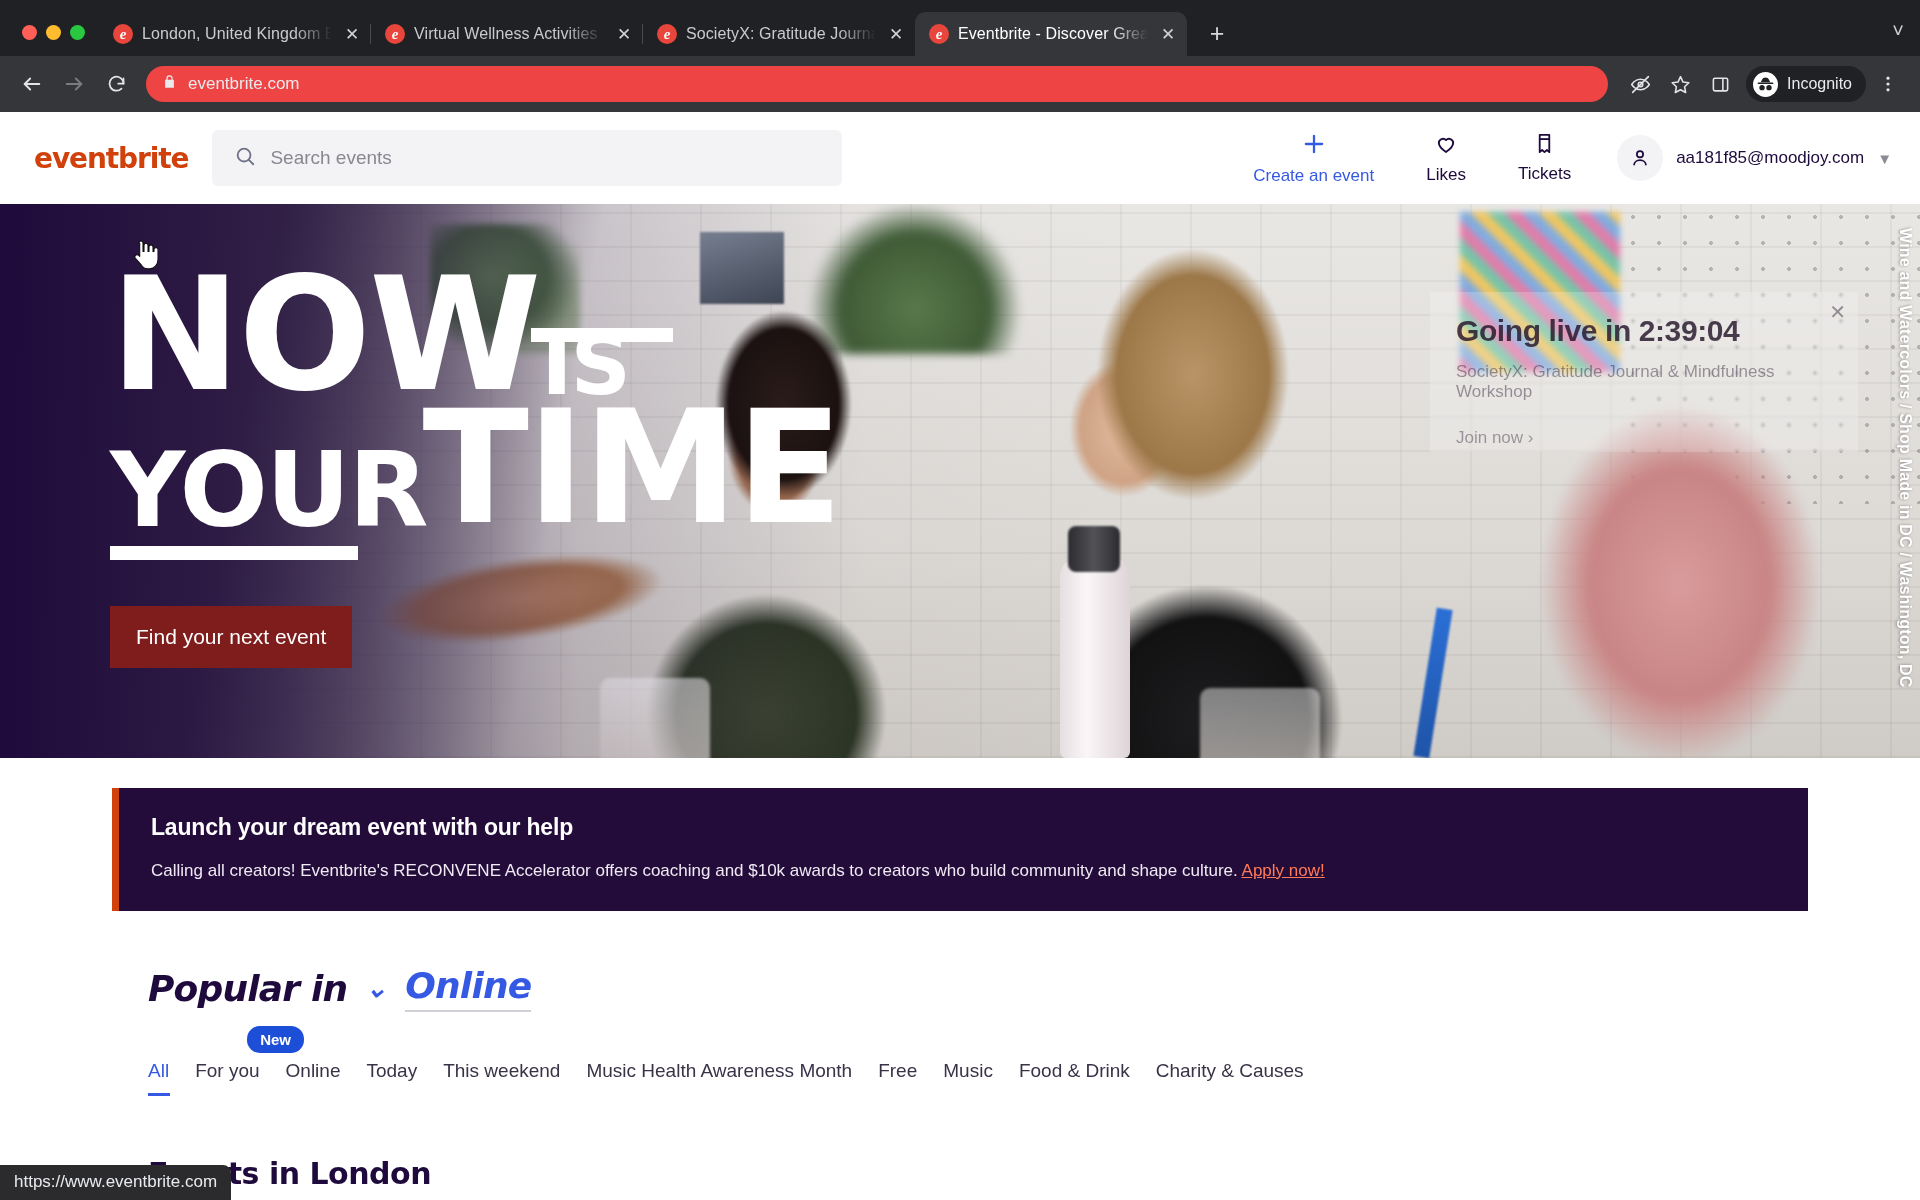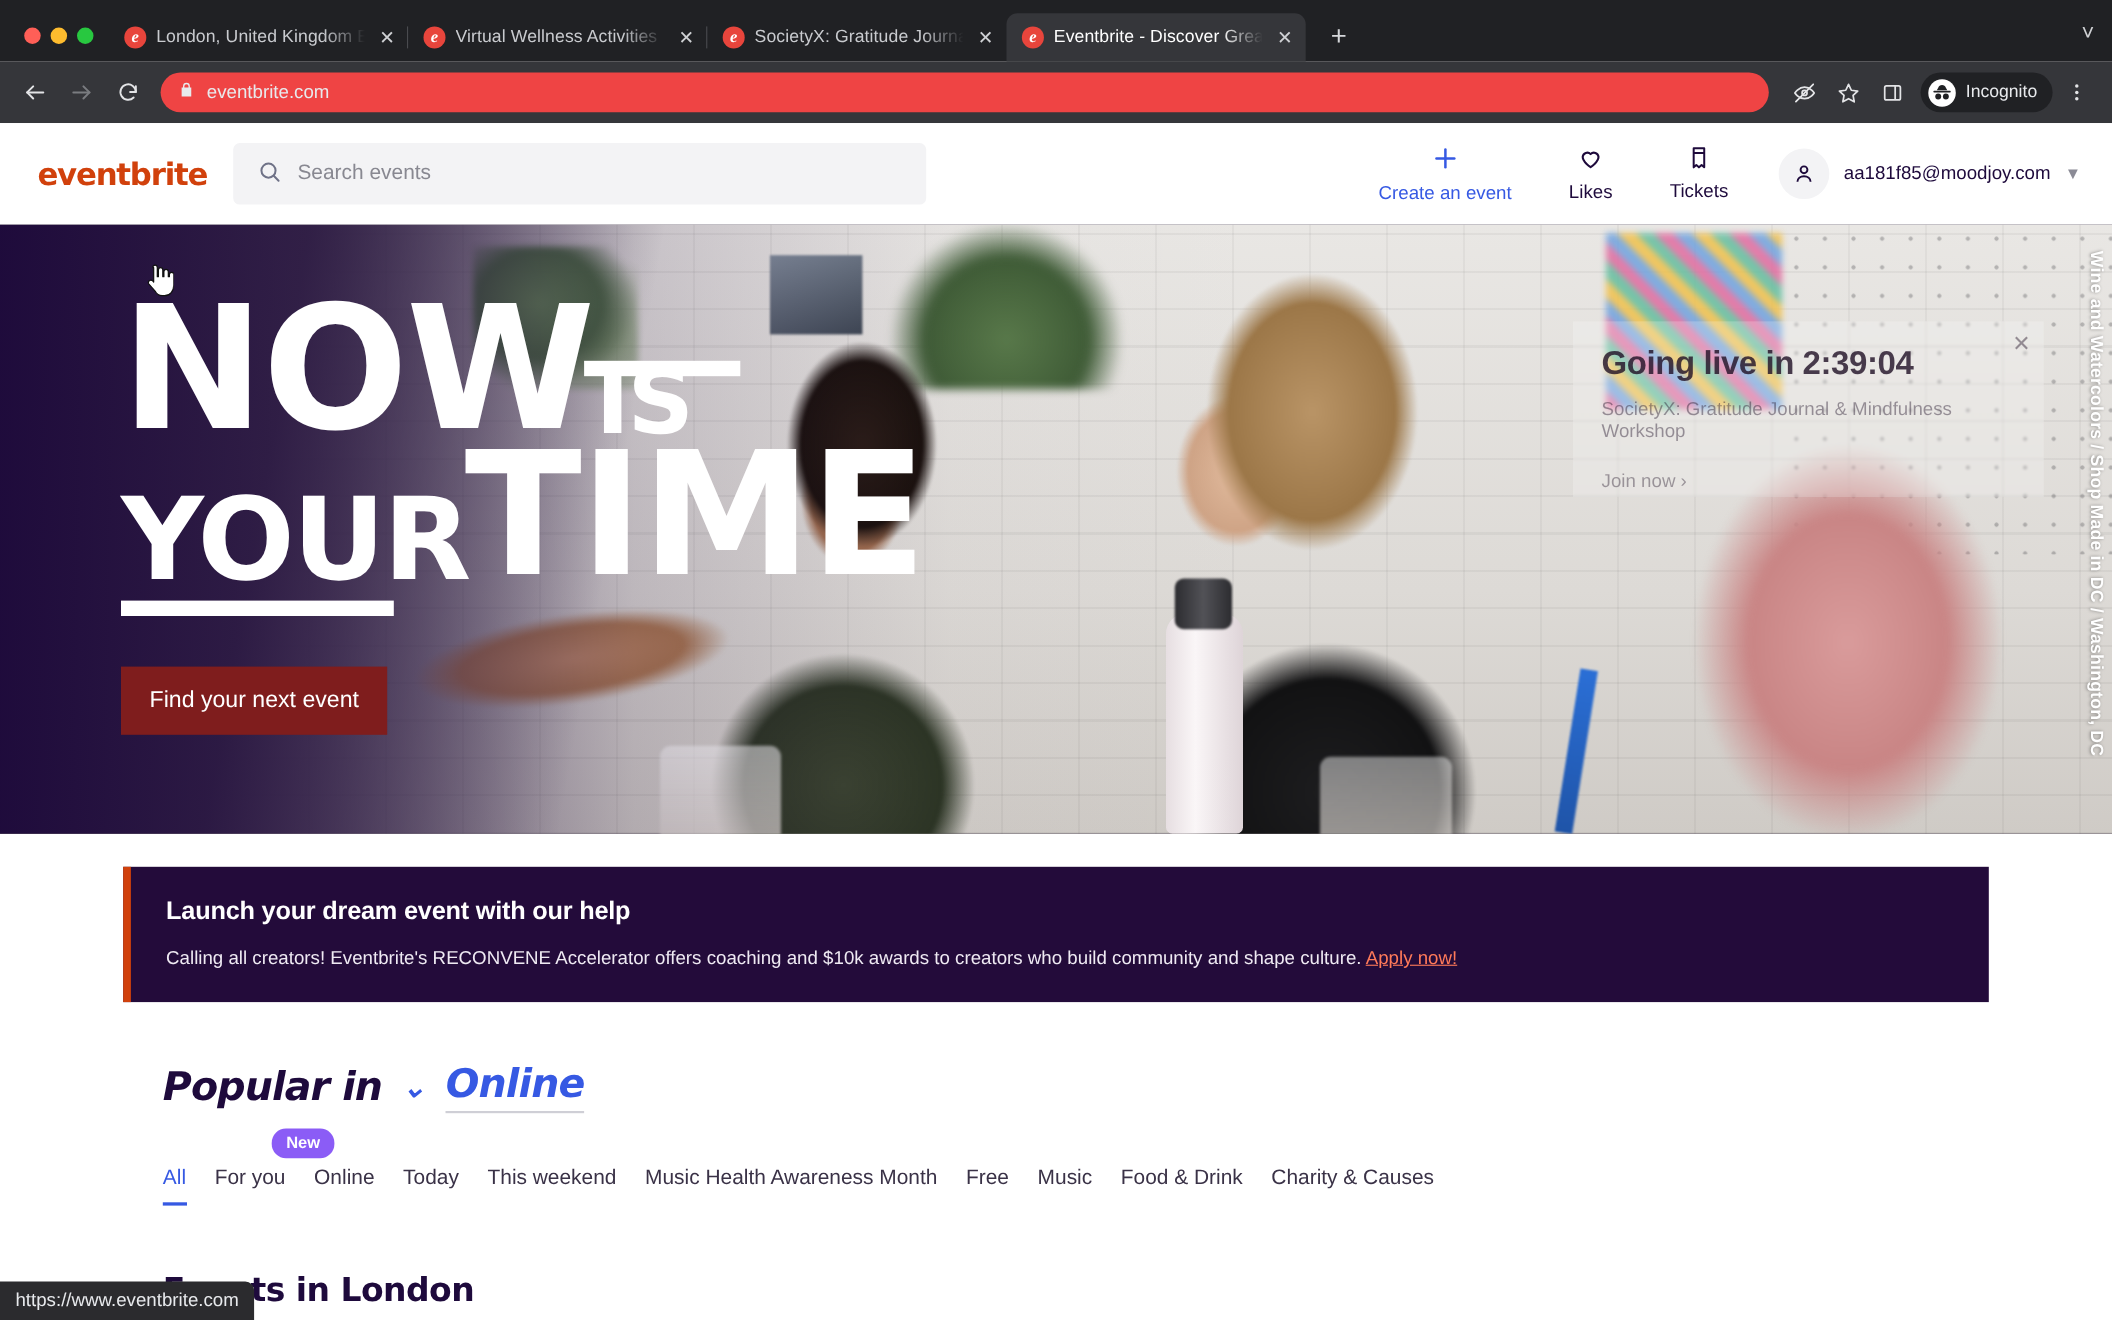--- a/index.html
+++ b/index.html
@@ -279,21 +279,21 @@
   .cat {
     font-size: 19px; color:#3a3247; padding: 0 26px 14px 0; position:relative; white-space:nowrap;
   }
   .cat:first-child { padding-left:0; }
   .cat.active { color:#3659e3; }
   .cat.active::after {
     content:""; position:absolute; left:0; bottom:0; width: 22px; height: 3px; background:#3659e3;
   }
   .newbadge {
     position:absolute; top: -34px; left: 52px;
-    background:#8b5cf6; color:#fff; font-size:15px; font-weight:700;
+    background:#1d4ed8; color:#fff; font-size:15px; font-weight:700;
     border-radius: 13px; padding: 5px 13px;
   }
   .sec-title {
     font-family:"DejaVu Sans",sans-serif; font-size: 30px; font-weight:800; color:#1e0a3c;
     padding: 60px 112px 0 148px; letter-spacing:-.5px;
   }
 
   .status-bar {
     position:absolute; left:0; bottom:0; z-index: 20;
     background:#2b2b2e; color:#e8eaed; font-size: 17px;

